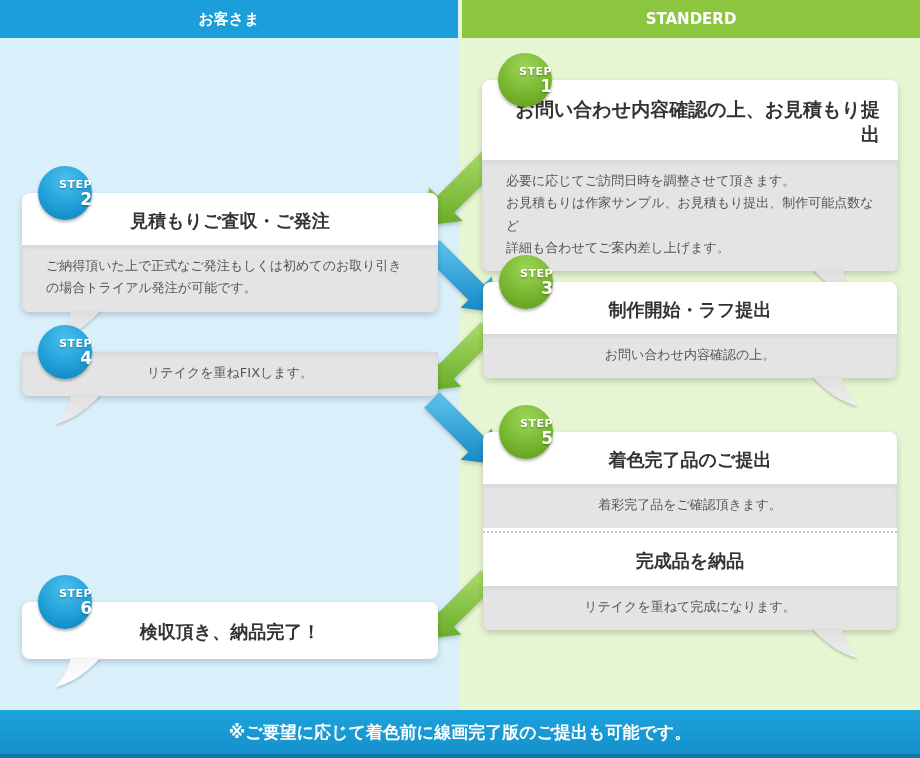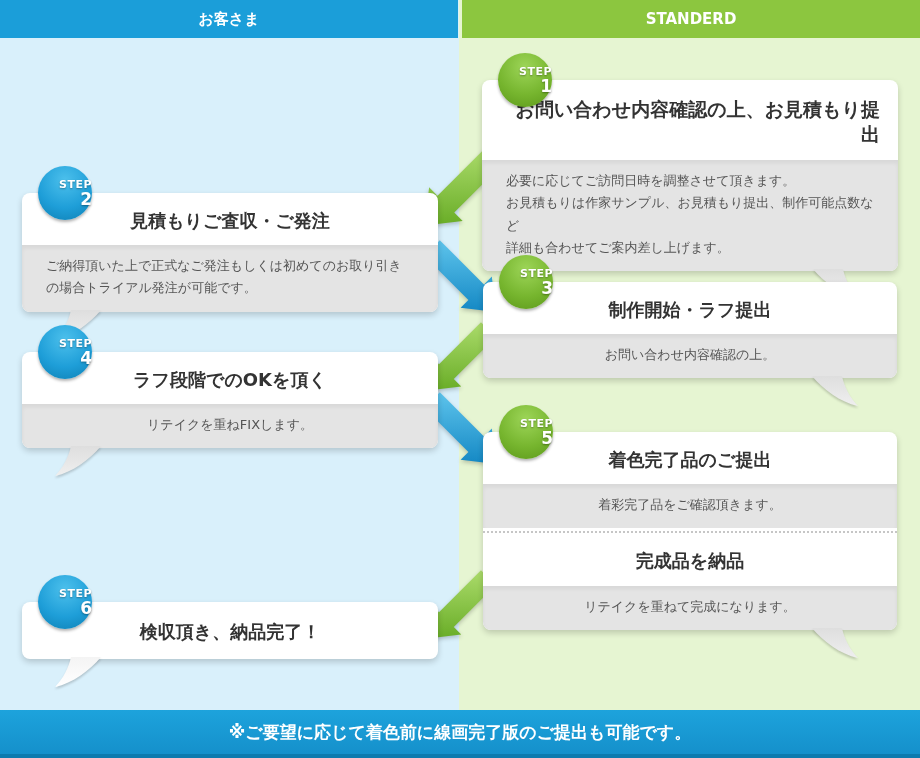--- a/index.html
+++ b/index.html
@@ -153,21 +153,20 @@
     <svg class="tail tright" viewBox="0 0 50 30">
       <path d="M 48,30 C 40,22 34,10 32,0 L 2,0 C 14,14 30,26 48,30 Z" fill="url(#gradTailGray)"></path>
     </svg>
   </div>
 
   <div class="step-box" style="left:22px;top:352px;width:416px">
     <div class="badge blue">
       <span class="s">STEP</span>
       <span class="n">4</span>
     </div>
-    <div class="step-title">ラフ段階でのOKを頂く</div>
     <div class="step-body center">リテイクを重ねFIXします。</div>
     <svg class="tail tleft" viewBox="0 0 50 30">
       <path d="M 2,30 C 10,22 16,10 18,0 L 48,0 C 36,14 20,26 2,30 Z" fill="url(#gradTailGray)"></path>
     </svg>
   </div>
 
   <div class="step-box" style="left:483px;top:432px;width:414px">
     <div class="badge green">
       <span class="s">STEP</span>
       <span class="n">5</span>

